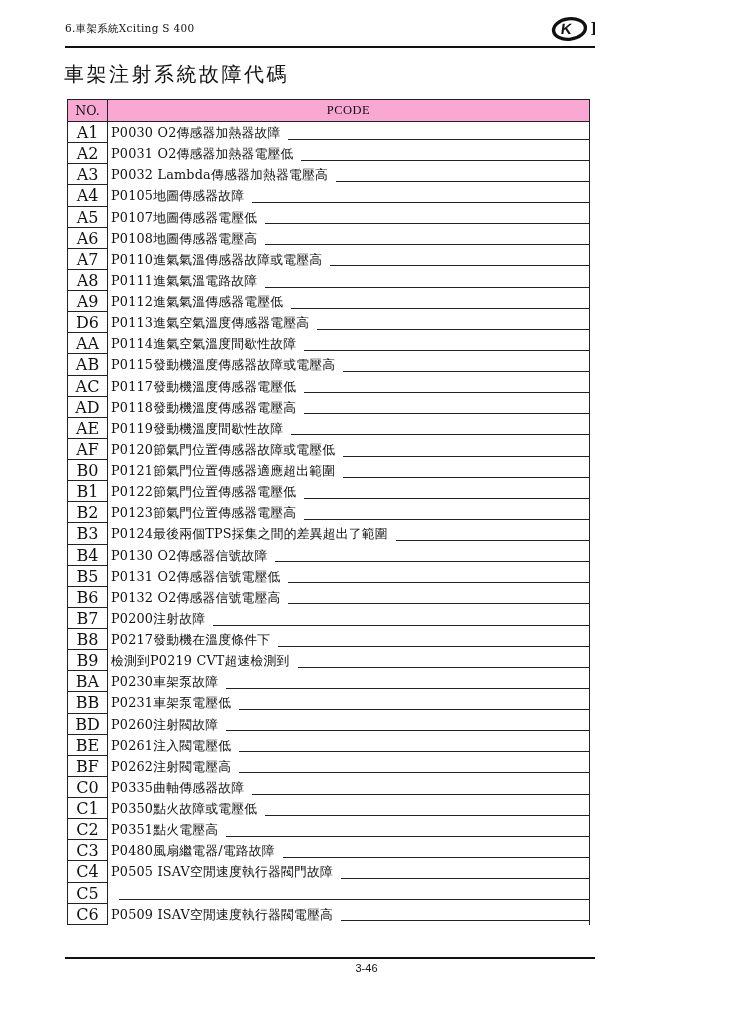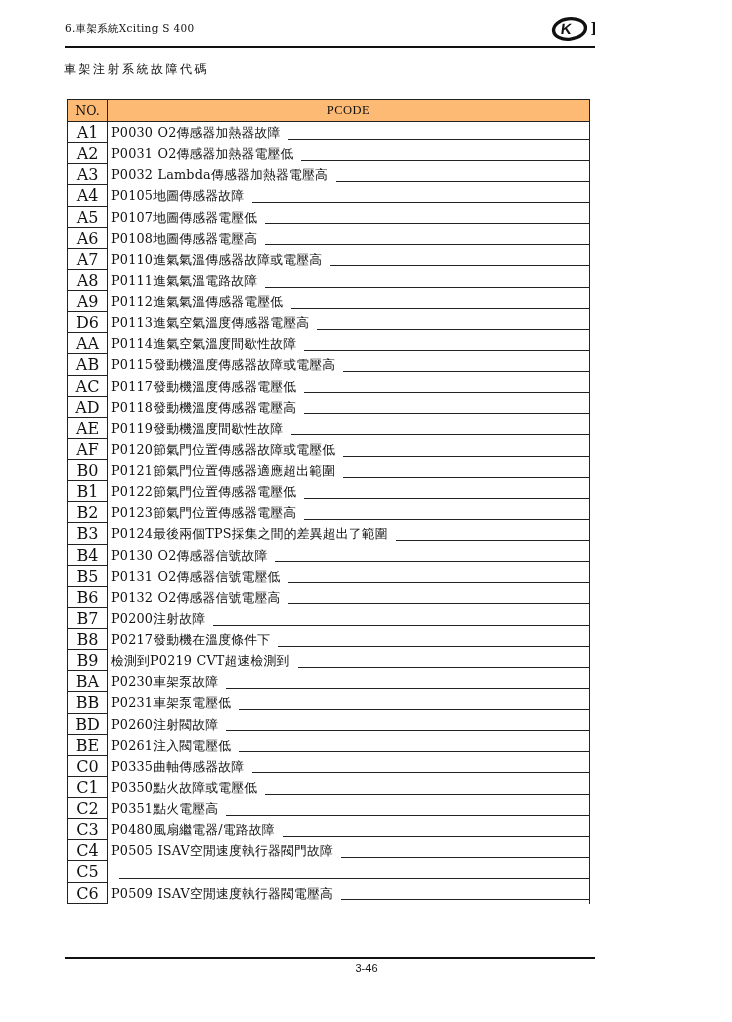--- a/index.html
+++ b/index.html
@@ -8,21 +8,21 @@
 
   
   .hdr-left{position:absolute;left:65px;top:22px;font-size:10.5px;letter-spacing:0.3px;}
   .logo{position:absolute;left:551px;top:15px;display:flex;align-items:center;gap:3px;}
   .logo svg{display:block;}
   .logo-text{font-family:Liberation Serif, serif;font-weight:800;font-size:19px;
              letter-spacing:0.5px;color:#111;}
   .hdr-rule{position:absolute;left:65px;top:46px;width:603px;height:2px;background:#111;}
 
   
-  .doc-title{position:absolute;left:64px;top:61px;font-size:12px;letter-spacing:2.5px;}
+  .doc-title{position:absolute;left:64px;top:61px;font-size:20px;letter-spacing:2.5px;}
 
   
   .fault-table{position:absolute;left:67px;top:99px;width:523px;box-sizing:border-box;
                border:1px solid #222;border-bottom:none;}
   .thead{display:flex;height:21px;border-bottom:1px solid #222;}
   .th-no{width:40px;box-sizing:border-box;border-right:1px solid #222;text-align:center;
          line-height:21px;font-size:12.5px;}
   .th-pcode{flex:1;text-align:center;line-height:21px;font-size:12.5px;letter-spacing:0.5px;font-family:Liberation Serif, serif;}
   .trow{display:flex;height:21.13px;}
   .cell-no{width:40px;box-sizing:border-box;border-right:1px solid #222;border-bottom:1px solid #222;
@@ -52,21 +52,21 @@
       </svg>
     </span>
     <span class="logo-text">KYMCO</span>
   </div>
 
   <div class="hdr-rule"></div>
 
   <div class="doc-title">車架注射系統故障代碼</div>
 
   <div class="fault-table">
-    <div class="thead" style="background: #fdba74;">
+    <div class="thead" style="background: #f9a8d4;">
       <div class="th-no">NO.</div>
       <div class="th-pcode">PCODE</div>
     </div>
     <div>
     <div class="trow">
       <div class="cell-no">A1</div>
       <div class="cell-pcode">
         <span class="txt">P0030 O2傳感器加熱器故障</span>
         <span class="fill-line"></span>
       </div>
@@ -298,20 +298,27 @@
     </div>
 
     <div class="trow">
       <div class="cell-no">BE</div>
       <div class="cell-pcode">
         <span class="txt">P0261注入閥電壓低</span>
         <span class="fill-line"></span>
       </div>
     </div>
 
+    <div class="trow">
+      <div class="cell-no">BF</div>
+      <div class="cell-pcode">
+        <span class="txt">P0262注射閥電壓高</span>
+        <span class="fill-line"></span>
+      </div>
+    </div>
 
     <div class="trow">
       <div class="cell-no">C0</div>
       <div class="cell-pcode">
         <span class="txt">P0335曲軸傳感器故障</span>
         <span class="fill-line"></span>
       </div>
     </div>
 
     <div class="trow">

